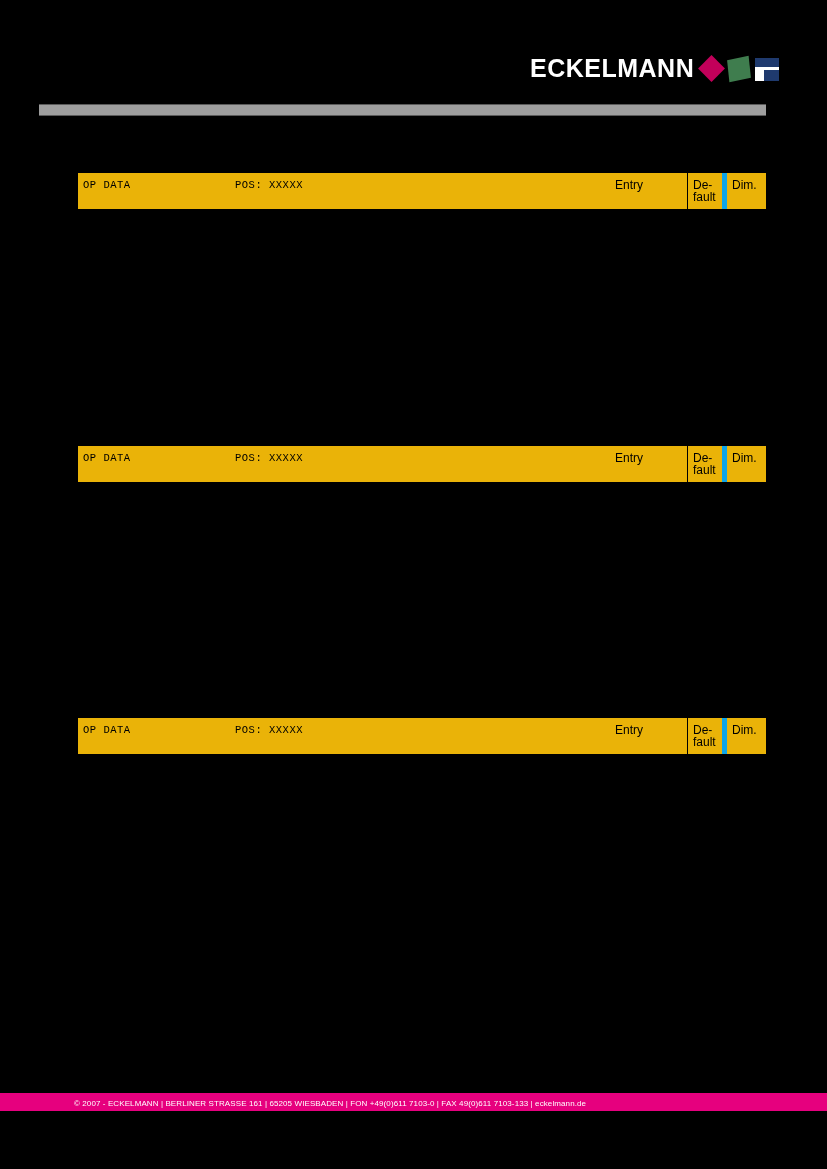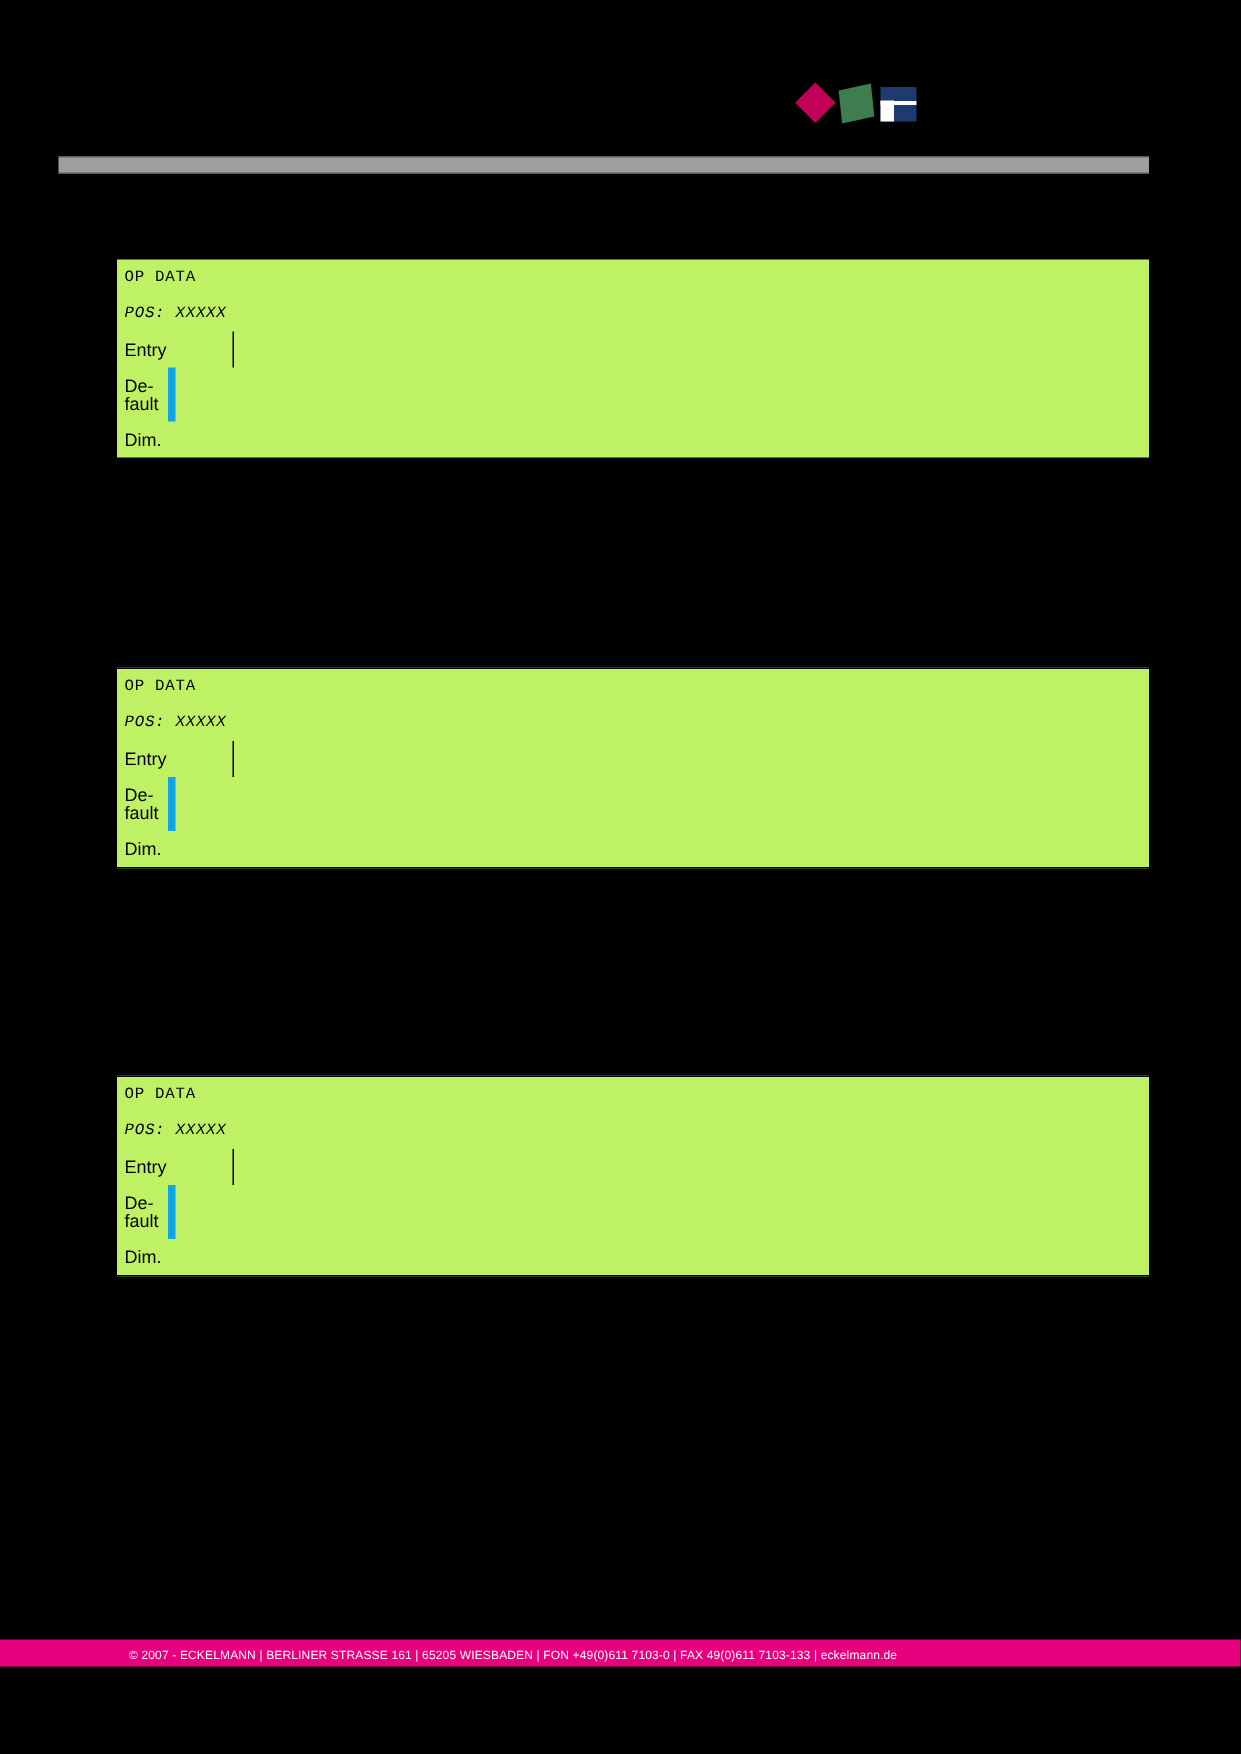--- a/index.html
+++ b/index.html
@@ -100,27 +100,26 @@
   
   .table-block {
     position: absolute;
     left: 78px;
     width: 688px;
   }
 
   .thead {
     display: flex;
     width: 100%;
-    background: #bef264;
+    background: #eab308;
     color: #000000;
     border-top: 1px solid #000000;
     border-bottom: 1px solid #000000;
     box-sizing: border-box;
     min-height: 36px;
-    flex-direction: column;
   }
 
   .th {
     box-sizing: border-box;
     padding: 6px 5px 6px 5px;
     font-size: 12px;
     line-height: 12px;
     border-right: 1px solid #000000;
   }
 
@@ -130,21 +129,20 @@
     font-size: 10.5px;
     letter-spacing: 0.5px;
     border-right: none;
   }
   .th-pos {
     width: 380px;
     font-family: "Liberation Mono", monospace;
     font-size: 10.5px;
     letter-spacing: 0.5px;
     border-right: none;
-    font-style: italic;
   }
   .th-entry {
     width: 78px;
     text-align: left;
     border-right: 1px solid #000000;
   }
   .th-default {
     width: 39px;
     border-right: 5px solid #0ea5e9;
   }
@@ -166,33 +164,34 @@
   .footer-bar {
     position: absolute;
     left: 0;
     bottom: 58px;
     width: 827px;
     height: 18px;
     background: #e6007e;
   }
   .footer-text {
     position: absolute;
-    left: 86px;
+    left: 74px;
     bottom: 61px;
     font-size: 8px;
     color: #ffffff;
     letter-spacing: 0.1px;
     white-space: nowrap;
   }
 </style>
 </head>
 <body>
 
 <div class="header">
   <div class="logo-block">
+    <div class="logo-wordmark">ECKELMANN</div>
     <div class="logo-marks">
       <div class="mark">
           <div class="mark-diamond"></div>
         </div>
       <div class="mark">
           <div class="mark-square-green"></div>
         </div>
       <div class="mark">
           <div class="mark-flag"></div>
         </div>

